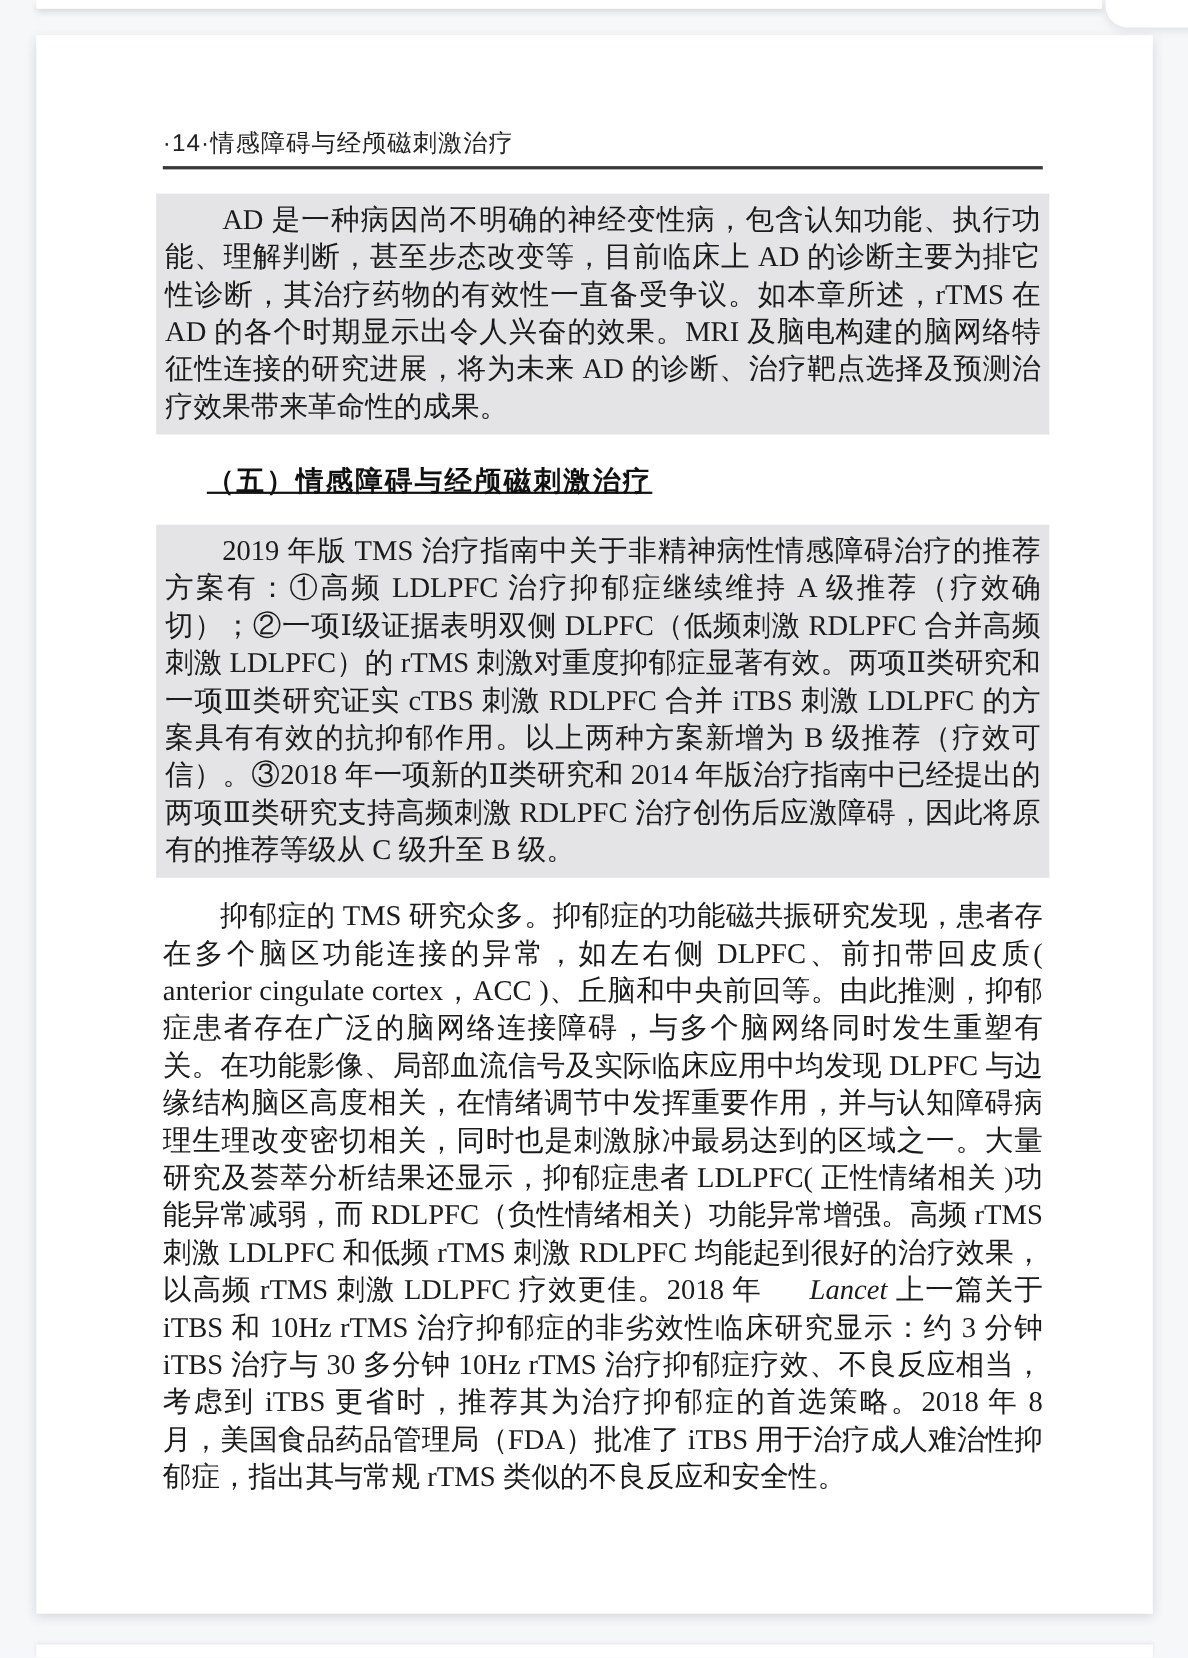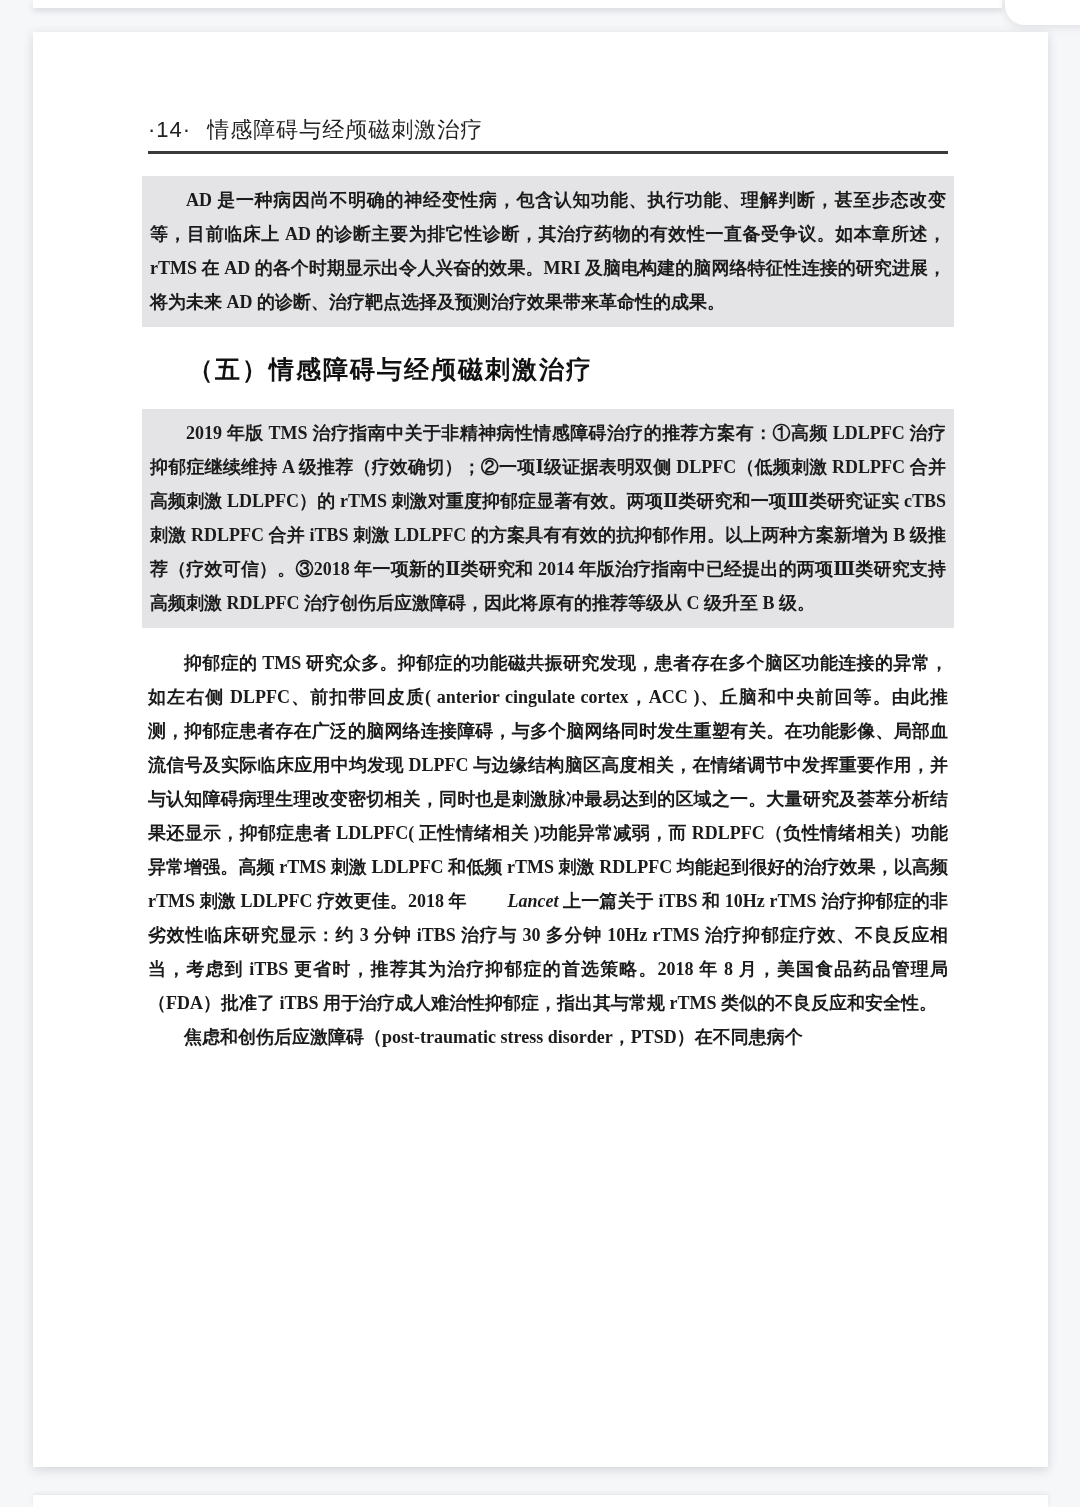--- a/index.html
+++ b/index.html
@@ -39,45 +39,45 @@
     padding: 86px 100px 0 115px;   
     color: #1b1b1b;
   }
 
   .running-header {
     font-family: "Liberation Sans", "DejaVu Sans", sans-serif;
     font-size: 22px; line-height: 24px; color: #222;
     letter-spacing: 1px;
     white-space: nowrap;
   }
-  .running-header .page-num { margin-right: 16px; }
+  .running-header .page-num { }
   .header-rule {
     margin-top: 9px; height: 3px;
     background: var(--rule-color, #3a3a3a);
   }
 
   .para {
-    font-size: 18px; line-height: 34px;
+    font-size: 26px; line-height: 34px;
     text-align: justify;
     text-indent: 2em;
     color: #1b1b1b;
-    font-weight: bold;
   }
   .highlight-block {
     background: var(--highlight-bg, #e4e4e6);
     margin: 22px -6px 0 -6px;
     padding: 7px 8px 8px 8px;
   }
   .section-heading {
     margin-top: 26px;
     padding-left: 40px;
     font-size: 25px; line-height: 34px;
     font-weight: bold;
     color: #111;
     letter-spacing: 2px;
+    text-decoration: underline;
   }
   .body-text { margin-top: 18px; }
   .ital { font-style: italic; margin-left: 36px; }
 </style>
 </head>
 <body>
 
 <div class="reader-bg">
 
   <div class="prev-page-strip"></div>
@@ -93,21 +93,20 @@
       <div class="header-rule"></div>
 
       <div class="highlight-block para">AD 是一种病因尚不明确的神经变性病，包含认知功能、执行功能、理解判断，甚至步态改变等，目前临床上 AD 的诊断主要为排它性诊断，其治疗药物的有效性一直备受争议。如本章所述，rTMS 在 AD 的各个时期显示出令人兴奋的效果。MRI 及脑电构建的脑网络特征性连接的研究进展，将为未来 AD 的诊断、治疗靶点选择及预测治疗效果带来革命性的成果。</div>
 
       <div class="section-heading">（五）情感障碍与经颅磁刺激治疗</div>
 
       <div class="highlight-block para">2019 年版 TMS 治疗指南中关于非精神病性情感障碍治疗的推荐方案有：①高频 LDLPFC 治疗抑郁症继续维持 A 级推荐（疗效确切）；②一项Ⅰ级证据表明双侧 DLPFC（低频刺激 RDLPFC 合并高频刺激 LDLPFC）的 rTMS 刺激对重度抑郁症显著有效。两项Ⅱ类研究和一项Ⅲ类研究证实 cTBS 刺激 RDLPFC 合并 iTBS 刺激 LDLPFC 的方案具有有效的抗抑郁作用。以上两种方案新增为 B 级推荐（疗效可信）。③2018 年一项新的Ⅱ类研究和 2014 年版治疗指南中已经提出的两项Ⅲ类研究支持高频刺激 RDLPFC 治疗创伤后应激障碍，因此将原有的推荐等级从 C 级升至 B 级。</div>
 
       <div class="body-text">
         <p class="para"><span>抑郁症的 TMS 研究众多。抑郁症的功能磁共振研究发现，患者存在多个脑区功能连接的异常，如左右侧 DLPFC、前扣带回皮质( anterior cingulate cortex，ACC )、丘脑和中央前回等。由此推测，抑郁症患者存在广泛的脑网络连接障碍，与多个脑网络同时发生重塑有关。在功能影像、局部血流信号及实际临床应用中均发现 DLPFC 与边缘结构脑区高度相关，在情绪调节中发挥重要作用，并与认知障碍病理生理改变密切相关，同时也是刺激脉冲最易达到的区域之一。大量研究及荟萃分析结果还显示，抑郁症患者 LDLPFC( 正性情绪相关 )功能异常减弱，而 RDLPFC（负性情绪相关）功能异常增强。高频 rTMS 刺激 LDLPFC 和低频 rTMS 刺激 RDLPFC 均能起到很好的治疗效果，以高频 rTMS 刺激 LDLPFC 疗效更佳。2018 年 </span><span class="ital">Lancet</span><span> 上一篇关于 iTBS 和 10Hz rTMS 治疗抑郁症的非劣效性临床研究显示：约 3 分钟 iTBS 治疗与 30 多分钟 10Hz rTMS 治疗抑郁症疗效、不良反应相当，考虑到 iTBS 更省时，推荐其为治疗抑郁症的首选策略。2018 年 8 月，美国食品药品管理局（FDA）批准了 iTBS 用于治疗成人难治性抑郁症，指出其与常规 rTMS 类似的不良反应和安全性。</span></p>
-        <p class="para">焦虑和创伤后应激障碍（post-traumatic stress disorder，PTSD）在不同患病个</p>
       </div>
 
     </div>
   </div>
 
   <div class="next-page-strip"></div>
 
 </div>
 
 </body></html>

